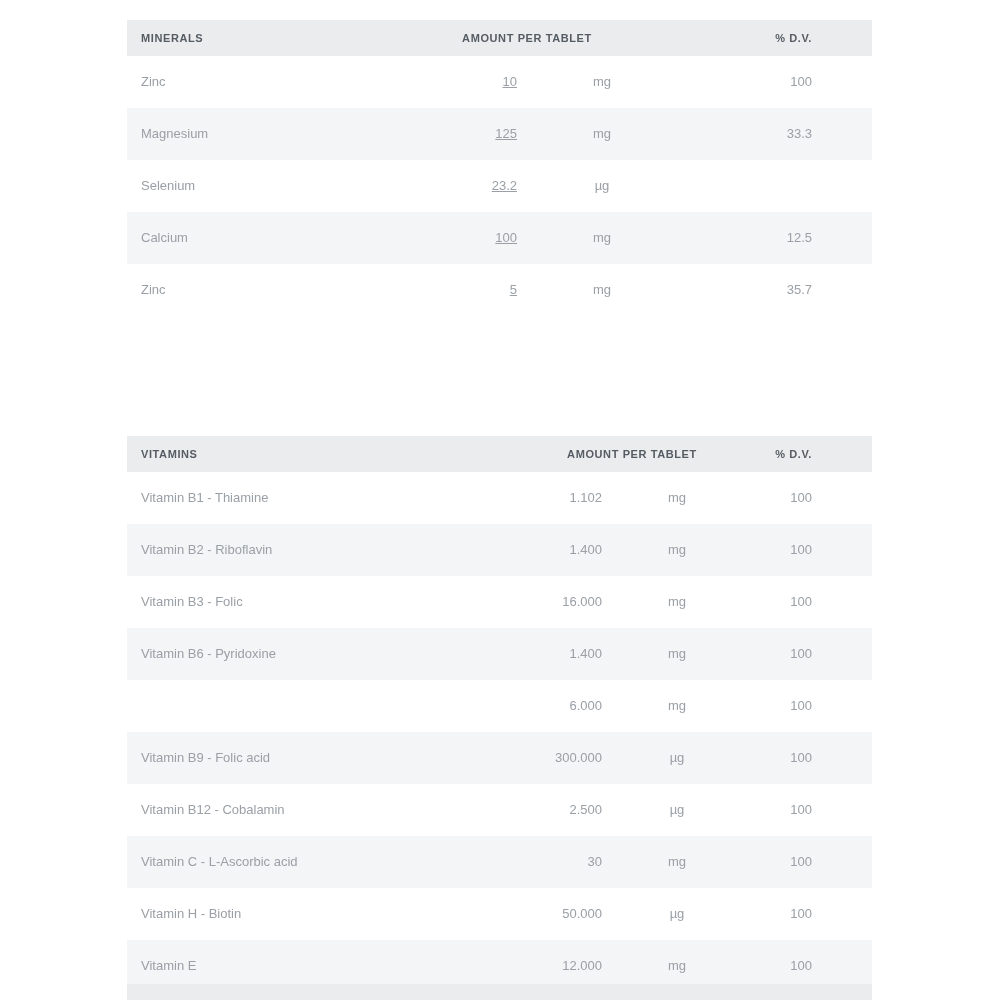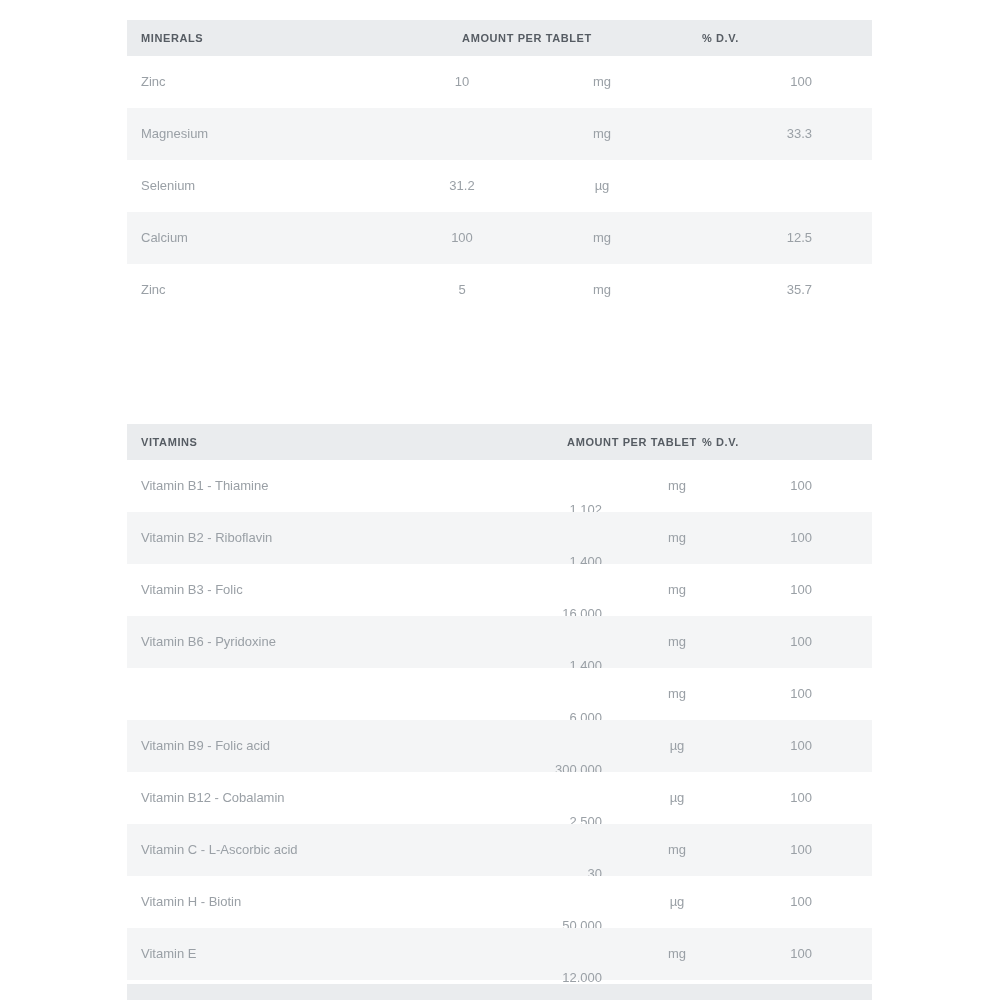--- a/index.html
+++ b/index.html
@@ -20,25 +20,25 @@
   .t-row{height:52px;position:relative;background:#fff;}
   .t-row.alt{background:var(--row-alt-bg,#f4f5f6);}
   .t-row .cell{
     position:absolute;top:0;height:52px;line-height:52px;
     font-size:13px;color:var(--cell-text,#9aa0a6);white-space:nowrap;
   }
   
   .hcell.h-name{left:14px;}
   .minerals .hcell.h-amount{left:300px;width:200px;text-align:center;}
   .vitamins .hcell.h-amount{left:400px;width:210px;text-align:center;}
-  .hcell.h-dv{left:575px;width:110px;text-align:left;}
+  .hcell.h-dv{left:575px;width:110px;text-align:right;}
   .cell.c-name{left:14px;}
-  .minerals .cell.c-amount{left:280px;width:110px;text-align:center;}
+  .minerals .cell.c-amount{left:280px;width:110px;text-align:right;text-decoration:underline;}
   .minerals .cell.c-unit{left:420px;width:110px;text-align:center;}
-  .vitamins .cell.c-amount{left:365px;width:110px;text-align:right;margin-top:24px;}
+  .vitamins .cell.c-amount{left:365px;width:110px;text-align:right;}
   .vitamins .cell.c-unit{left:500px;width:100px;text-align:center;}
   .cell.c-dv{left:575px;width:110px;text-align:right;}
   
   .partial-strip{
     position:absolute;left:127px;width:745px;top:984px;height:16px;
     background:var(--header-bg,#eaecee);
   }
 </style>
 </head>
 <body>
@@ -53,43 +53,44 @@
     </div>
     <div class="rows">
           <div class="t-row">
     <span class="cell c-name">Zinc</span>
     <span class="cell c-amount">10</span>
     <span class="cell c-unit">mg</span>
     <span class="cell c-dv">100</span>
   </div>
           <div class="t-row alt">
     <span class="cell c-name">Magnesium</span>
+    <span class="cell c-amount">125</span>
     <span class="cell c-unit">mg</span>
     <span class="cell c-dv">33.3</span>
   </div>
           <div class="t-row">
     <span class="cell c-name">Selenium</span>
-    <span class="cell c-amount">31.2</span>
+    <span class="cell c-amount">23.2</span>
     <span class="cell c-unit">µg</span>
   </div>
           <div class="t-row alt">
     <span class="cell c-name">Calcium</span>
     <span class="cell c-amount">100</span>
     <span class="cell c-unit">mg</span>
     <span class="cell c-dv">12.5</span>
   </div>
           <div class="t-row">
     <span class="cell c-name">Zinc</span>
     <span class="cell c-amount">5</span>
     <span class="cell c-unit">mg</span>
     <span class="cell c-dv">35.7</span>
   </div>
         </div>
   </section>
-      <section class="data-table vitamins" style="top: 424px;">
+      <section class="data-table vitamins" style="top: 436px;">
     <div class="t-header">
       <span class="hcell h-name">VITAMINS</span>
       <span class="hcell h-amount">AMOUNT PER TABLET</span>
       <span class="hcell h-dv">% D.V.</span>
     </div>
     <div class="rows">
           <div class="t-row">
     <span class="cell c-name">Vitamin B1 - Thiamine</span>
     <span class="cell c-amount">1.102</span>
     <span class="cell c-unit">mg</span>

